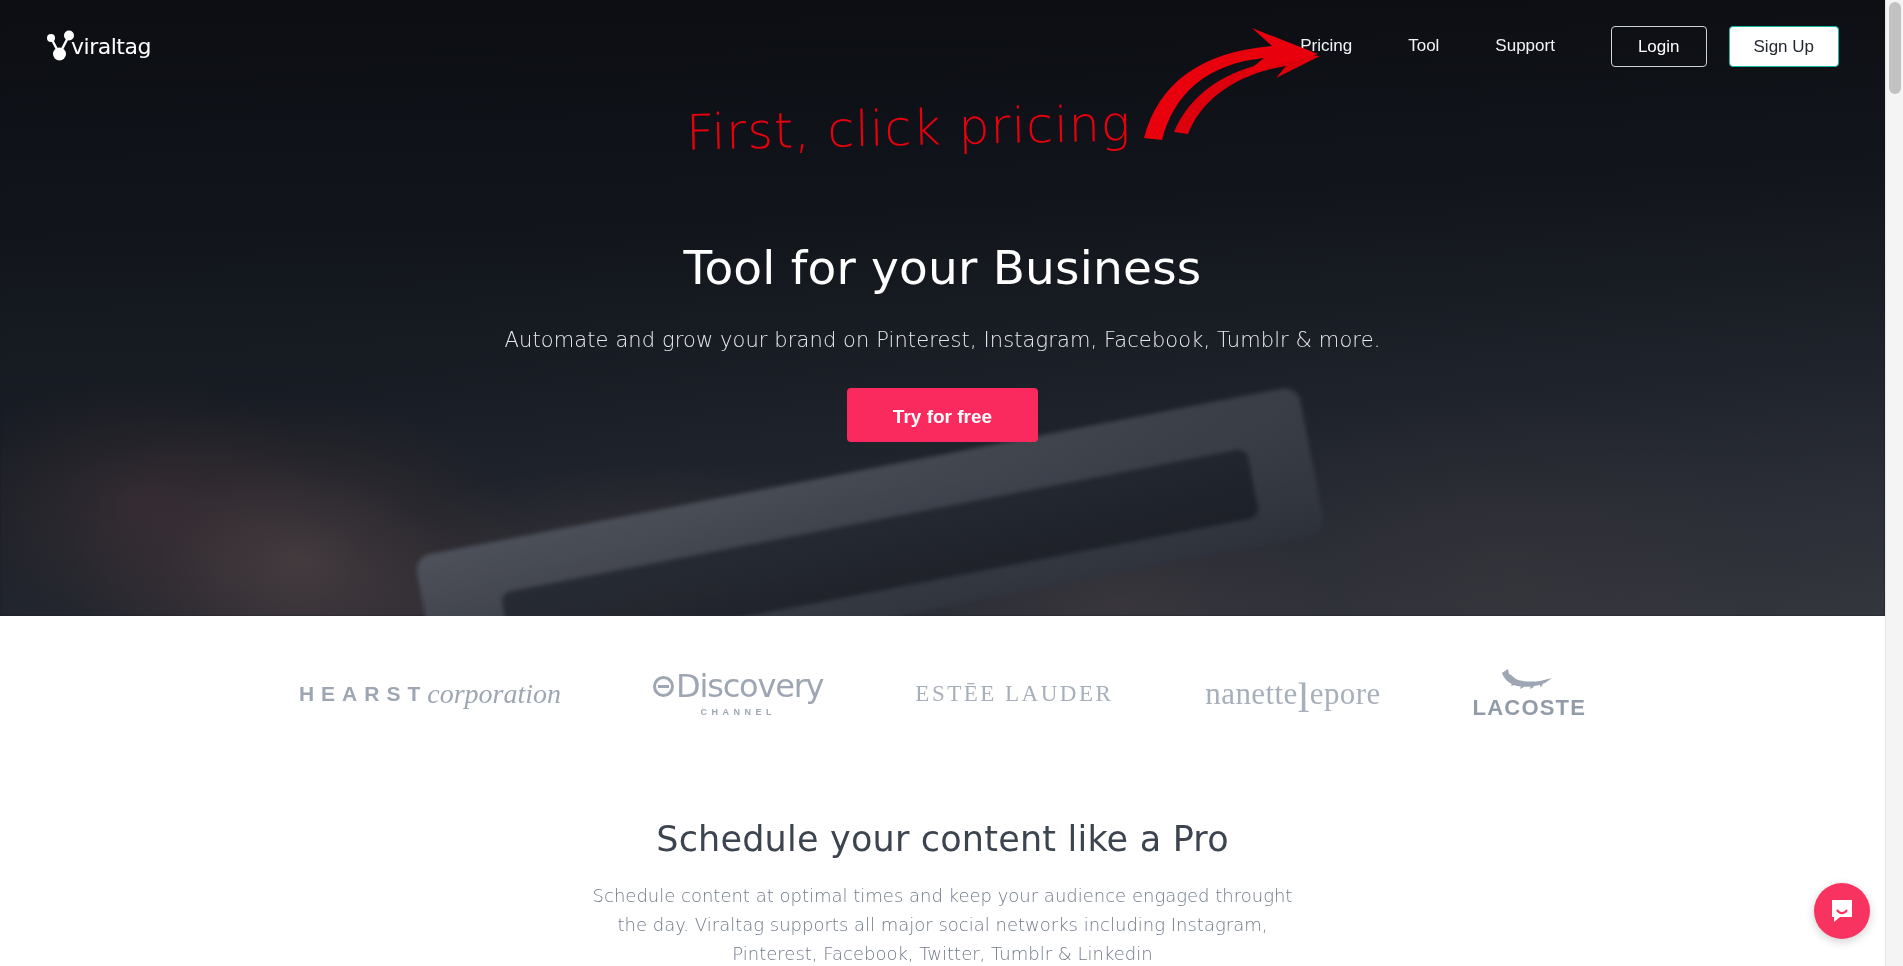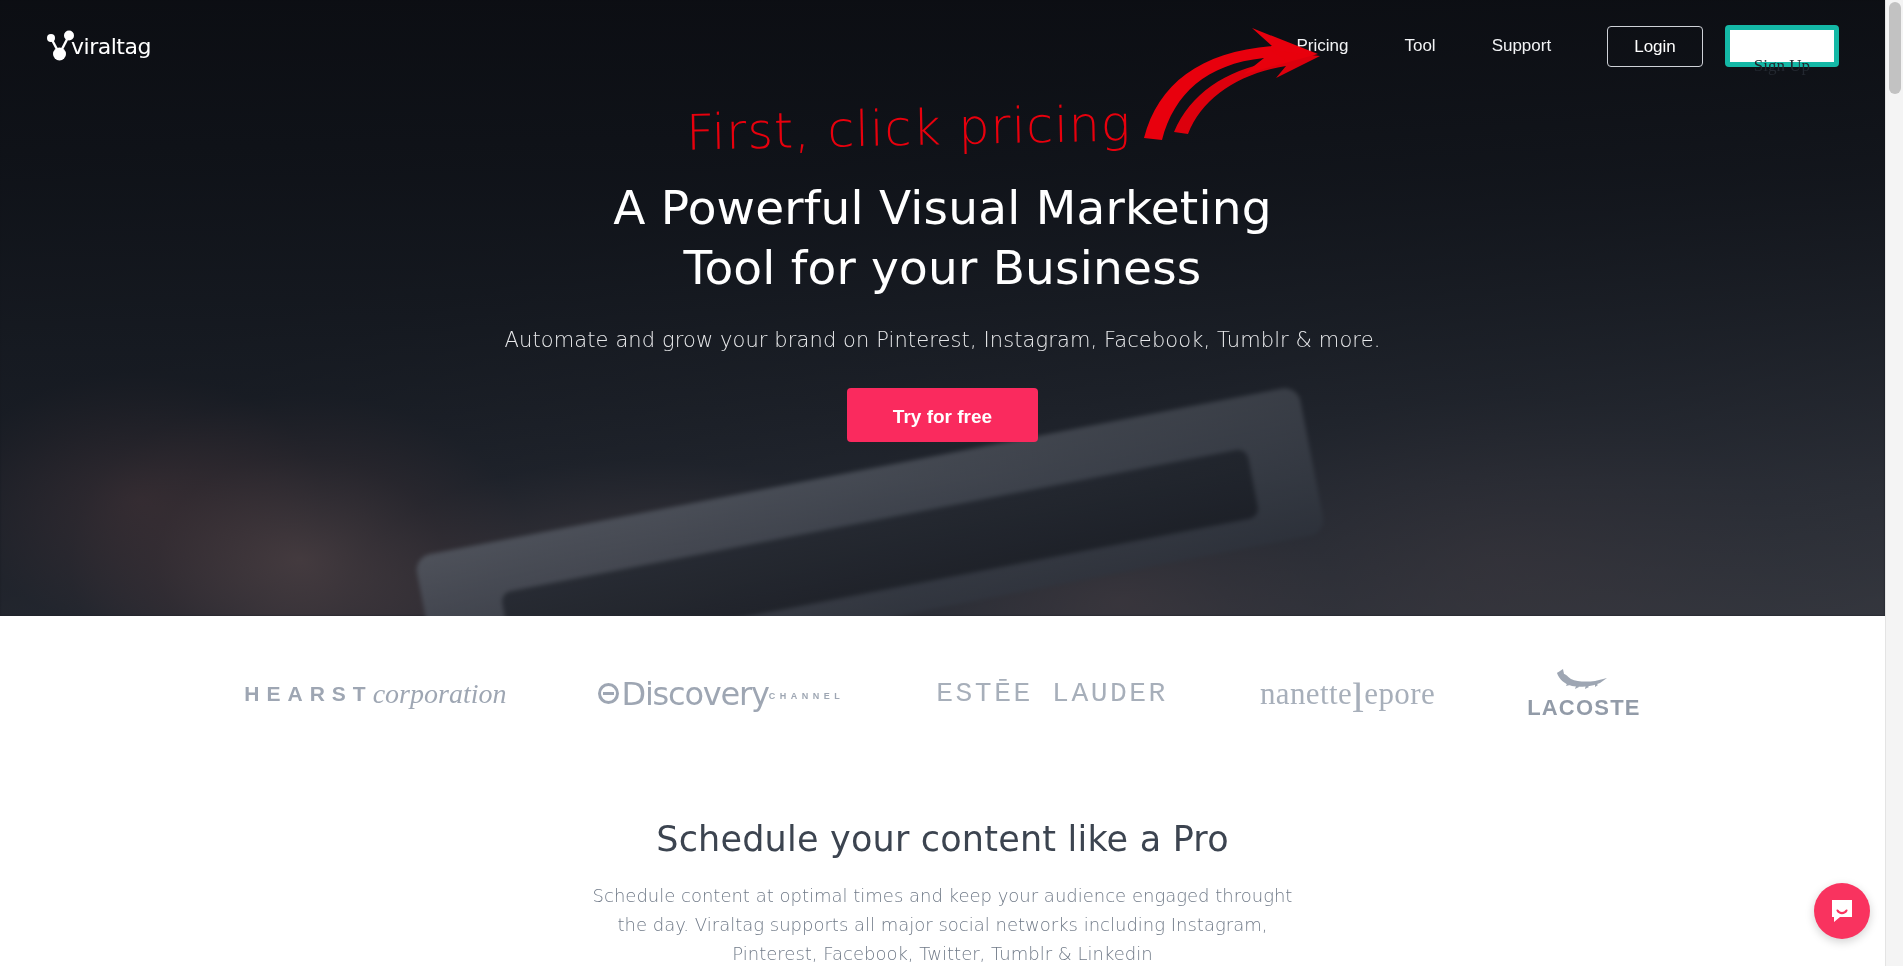--- a/index.html
+++ b/index.html
@@ -128,31 +128,31 @@
     font-size: 17px;
     padding: 0 26px;
     height: 41px;
     line-height: 39px;
     cursor: pointer;
     white-space: nowrap;
     font-family: "Liberation Sans", sans-serif;
   }
   .btn-signup {
     margin-left: 14px;
-    border: 5px solid #14b8a6;
+    border: 1px solid #14b8a6;
     border-radius: 4px;
     color: #232830;
     background: #ffffff;
     font-size: 17px;
-    padding: 16px 24px;
+    padding: 0 24px;
     height: 41px;
     line-height: 39px;
     cursor: pointer;
     white-space: nowrap;
-    font-family: Liberation Serif, serif;
+    font-family: Liberation Sans, sans-serif;
   }
 
   
   .annotation-text {
     position: absolute;
     left: 686px;
     top: 100px;
     color: #e8000d;
     font-size: 49px;
     letter-spacing: 1px;
@@ -245,21 +245,21 @@
   .logo-hearst .h-italic {
     font-family: "Liberation Serif", serif;
     font-style: italic;
     font-size: 28px;
     color: #99a2af;
     letter-spacing: 0px;
   }
   .logo-discovery {
     margin: 0 46px;
     display: flex;
-    flex-direction: row;
+    flex-direction: column;
     align-items: center;
   }
   .logo-discovery .d-row { display: flex; align-items: center; }
   .logo-discovery .d-globe {
     width: 21px; height: 21px; border-radius: 50%;
     border: 3px solid #99a2af;
     margin-right: 2px;
     position: relative;
   }
   .logo-discovery .d-globe:after {
@@ -280,22 +280,22 @@
   .logo-discovery .d-sub {
     font-family: "Liberation Sans", sans-serif;
     font-size: 9px;
     letter-spacing: 4.5px;
     color: #99a2af;
     margin-top: 5px;
     font-weight: bold;
   }
   .logo-estee {
     margin: 5px 46px;
-    font-family: Liberation Mono, monospace;
-    font-size: 28px;
+    font-family: Liberation Serif, serif;
+    font-size: 23px;
     letter-spacing: 2.5px;
     color: #a3abb7;
     white-space: nowrap;
   }
   .logo-nanette {
     margin: 0 46px;
     font-family: "Liberation Serif", serif;
     font-size: 31px;
     color: #a3abb7;
     white-space: nowrap;
@@ -413,21 +413,21 @@
     </nav>
 
     <div class="annotation-text">First, click pricing</div>
     <svg class="annotation-arrow" viewBox="0 0 190 130">
       <path d="M4 126 C 18 72, 60 40, 132 34 L 112 16 L 178 42 L 104 62 L 124 46 C 66 52, 34 82, 22 128 Z" fill="#e8000d"></path>
       <path d="M34 120 C 52 78, 92 54, 146 48 L 130 38 L 180 44 L 136 66 L 146 54 C 98 62, 62 86, 48 122 Z" fill="#e8000d" opacity="0.95"></path>
     </svg>
 
     <div class="hero-content">
       <h1 class="hero-title">
-        <span>A Powerful Visual Marketing</span><br>
+        <br>
         <span>Tool for your Business</span>
       </h1>
       <p class="hero-sub">Automate and grow your brand on Pinterest, Instagram, Facebook, Tumblr &amp; more.</p>
       <div class="cta-wrap">
         <button class="btn-try">Try for free</button>
       </div>
     </div>
   </section>
 
   <section class="logos-strip">

